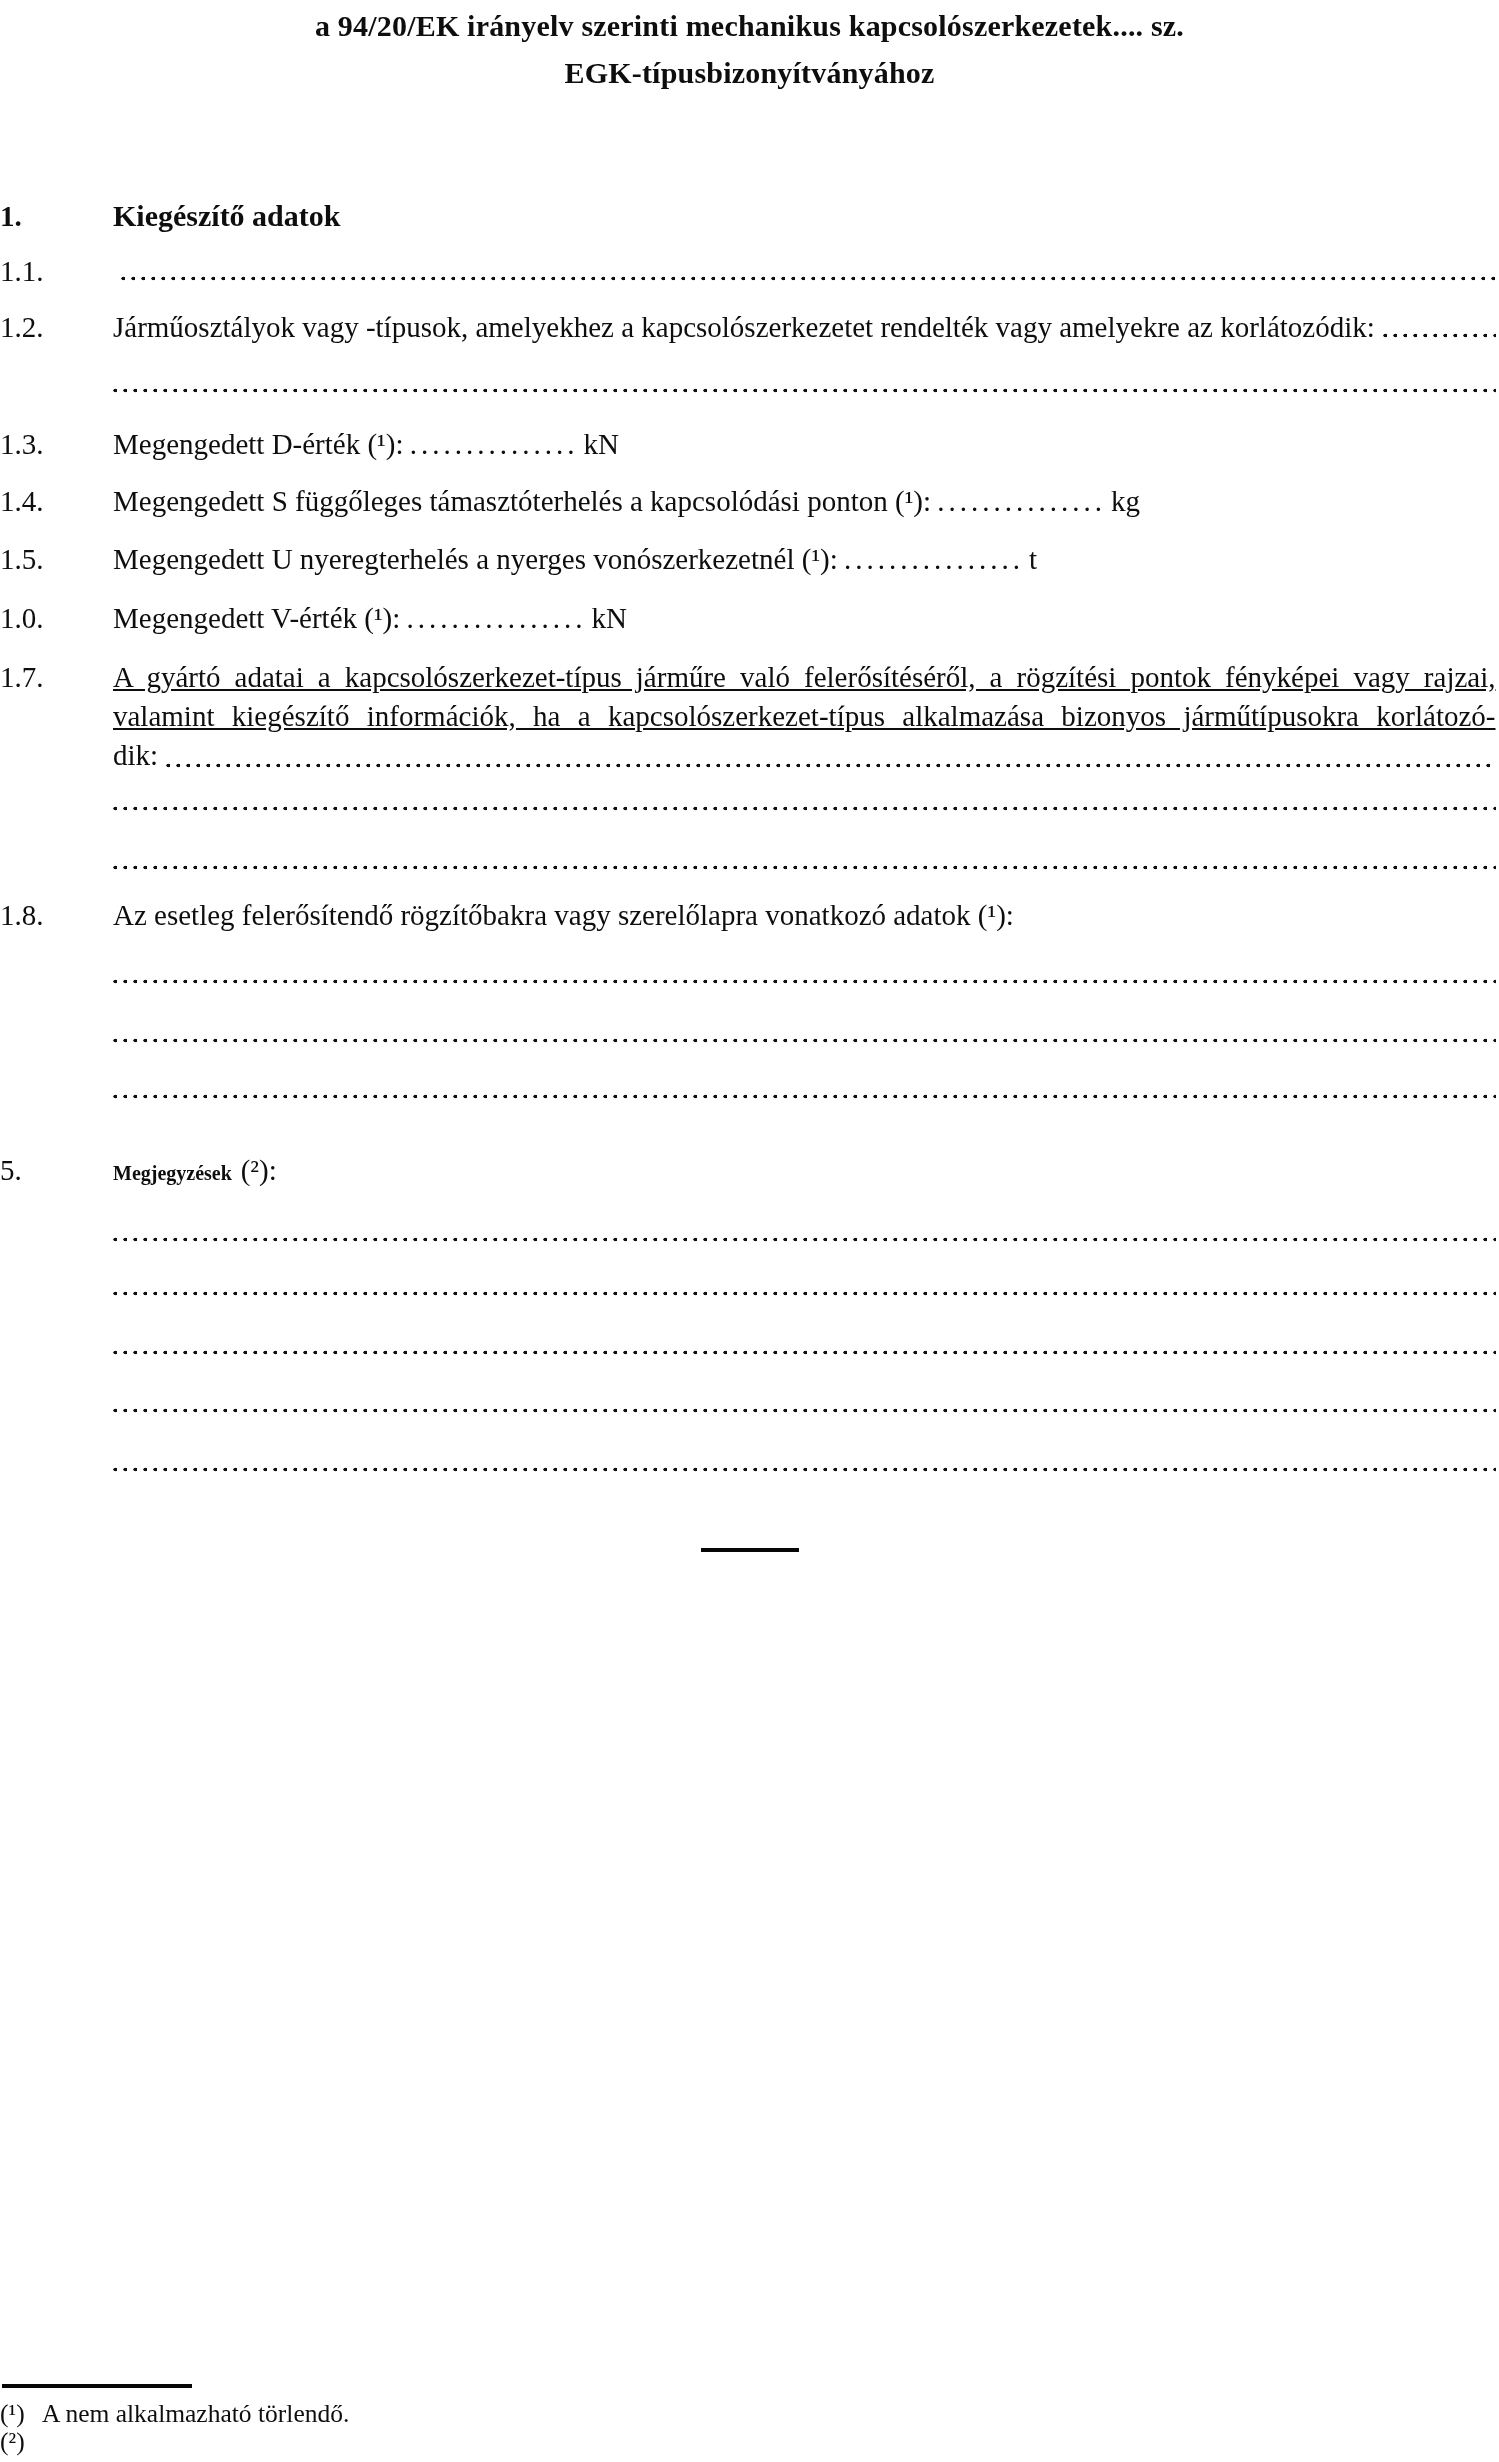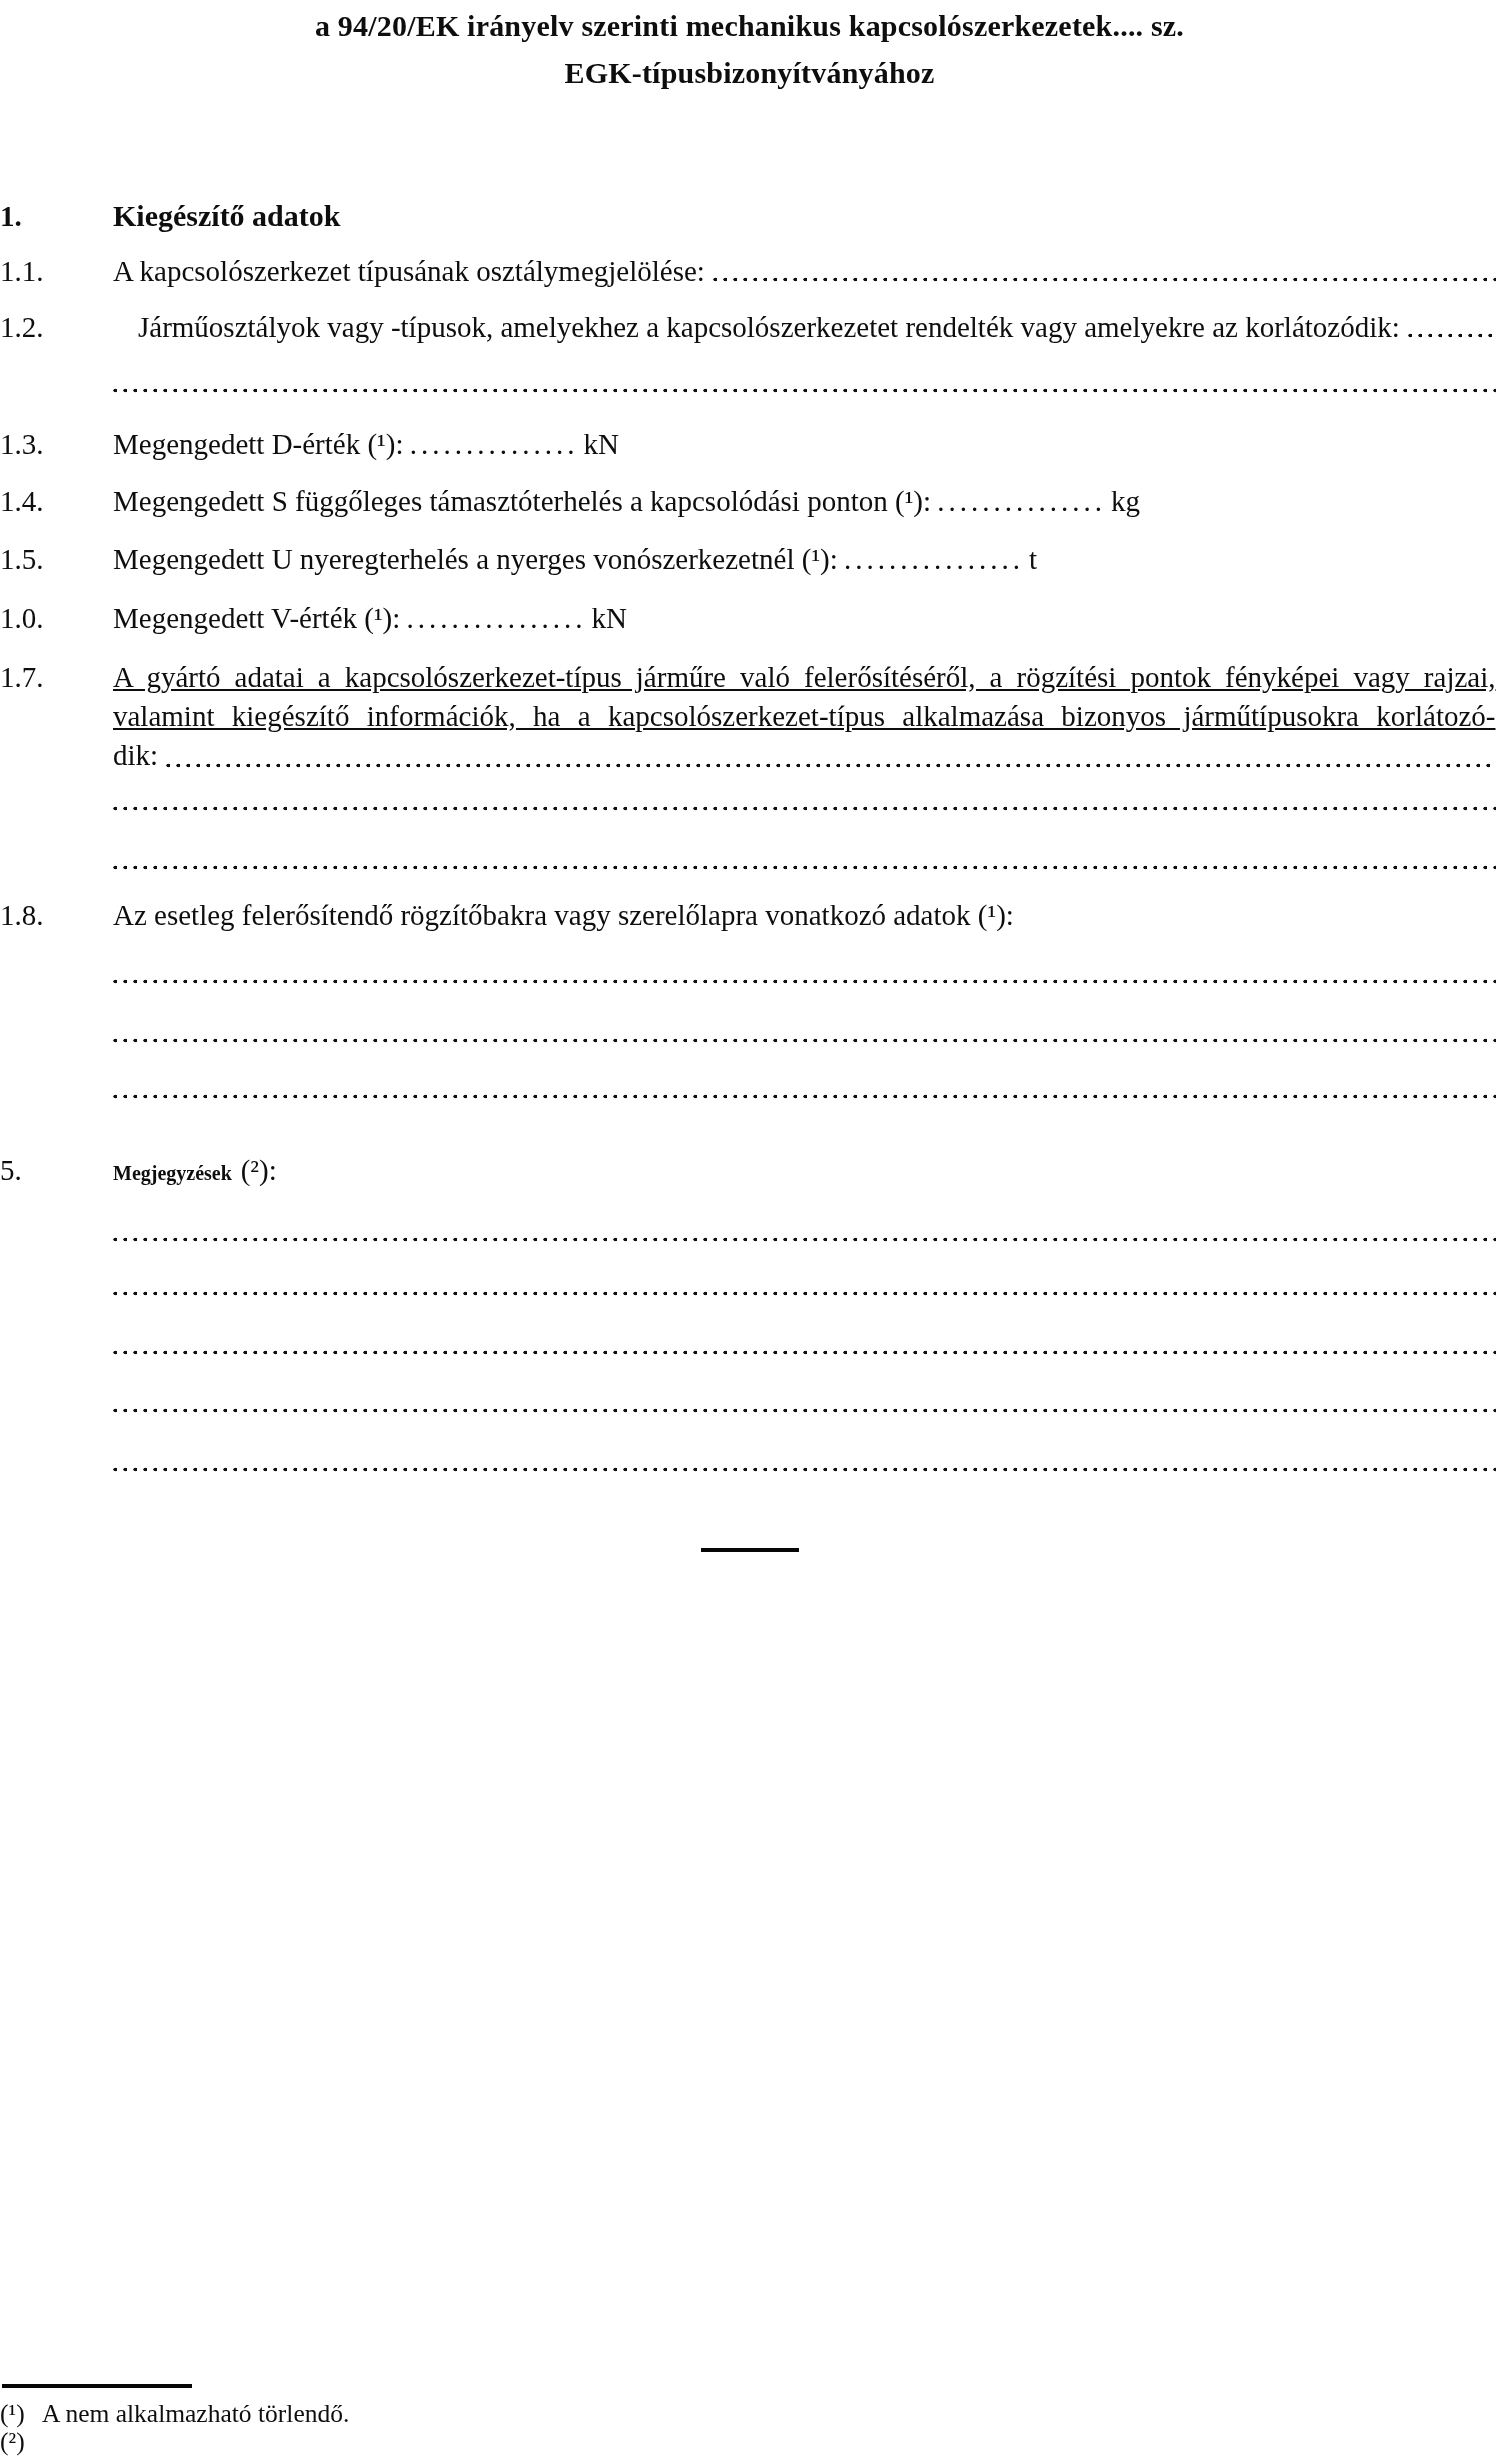--- a/index.html
+++ b/index.html
@@ -100,26 +100,25 @@
   <div class="doc-title" style="top: 56px;">EGK-típusbizonyítványához</div>
 
   <div class="row" style="top: 199px;">
     <span class="num bold">1.</span>
     <span class="bold" style="font-size:30px;">Kiegészítő adatok</span>
   </div>
 
   <div class="row" style="top: 255px;">
     <span class="num">1.1.</span>
     <span class="body">
-      <span class="label">A kapcsolószerkezet típusának osztálymegjelölése:</span>
       <span class="leader-fill dots-bg"></span>
     </span>
   </div>
 
-  <div class="row" style="top: 311px; gap: 25px;">
+  <div class="row" style="top: 311px;">
     <span class="num">1.2.</span>
     <span class="body">
       <span class="label">Járműosztályok vagy -típusok, amelyekhez a kapcsolószerkezetet rendelték vagy amelyekre az korlátozódik:</span>
       <span class="leader-fill dots-bg"></span>
     </span>
   </div>
 
   <div class="dotline dots-bg" style="top: 388px;"></div>
 
   <div class="row" style="top: 428px;">

